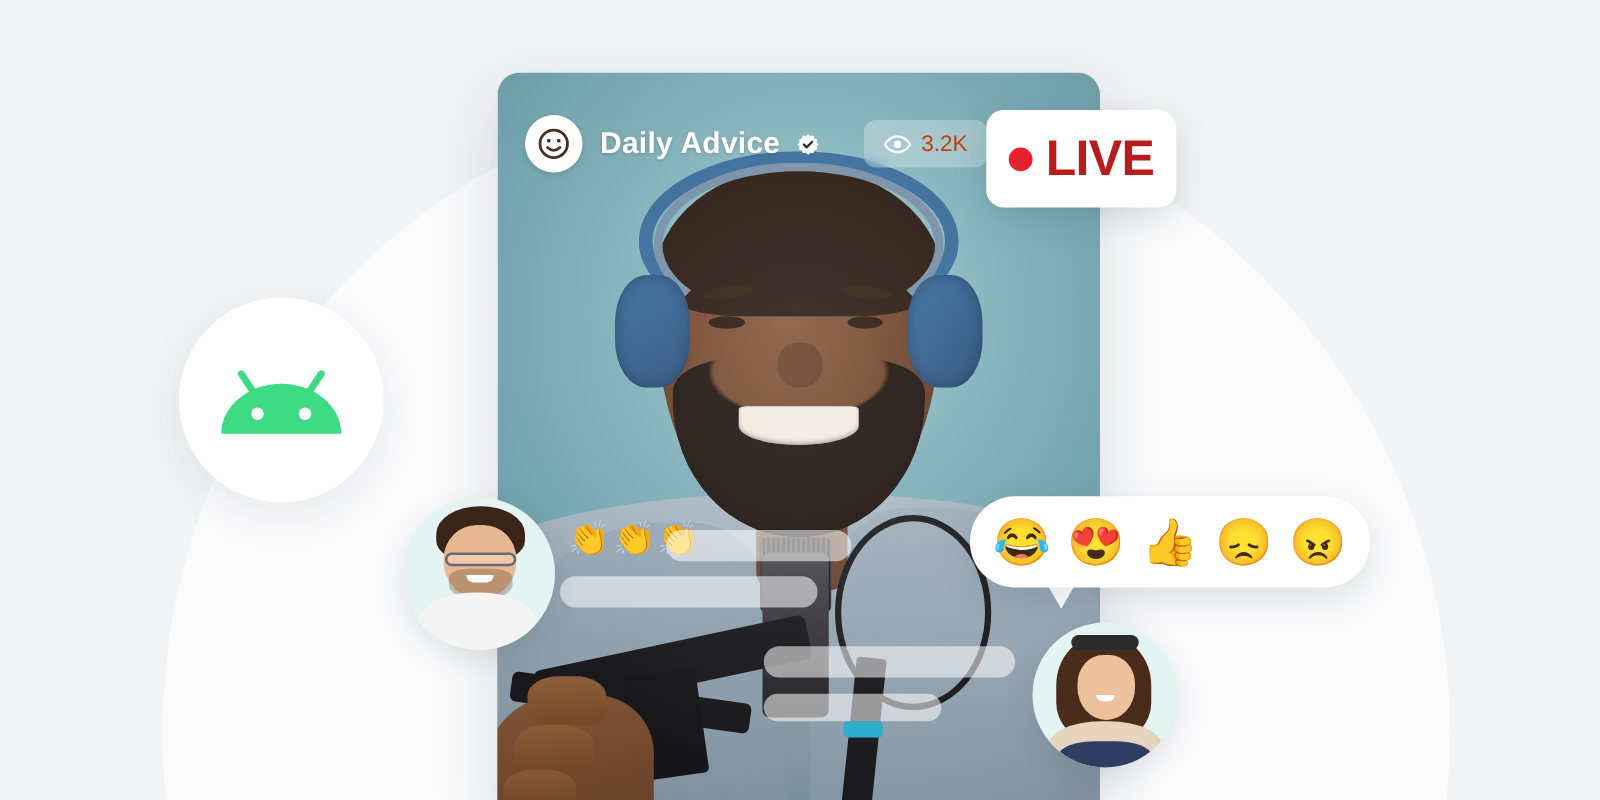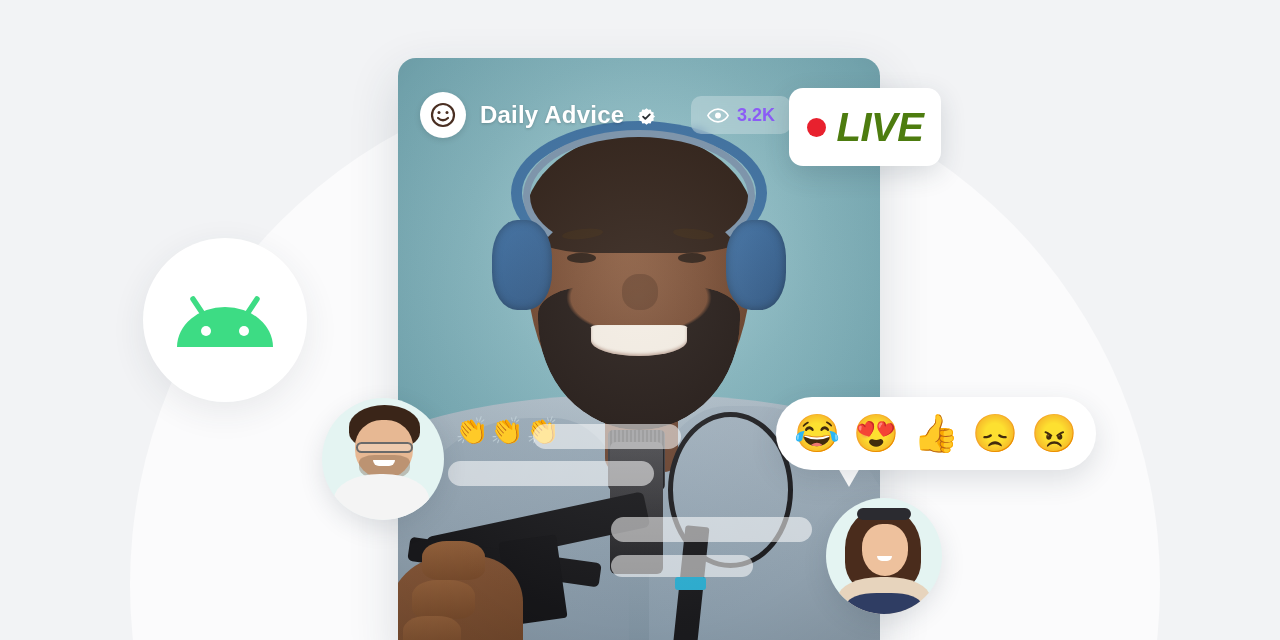--- a/index.html
+++ b/index.html
@@ -227,39 +227,39 @@
     display:inline-flex; vertical-align:middle; margin-left:6px;
   }
   .viewers-pill{
     position:absolute; left:293px; top:38px;
     display:flex; align-items:center; gap:8px;
     height:38px; padding:0 16px;
     border-radius:10px;
     background:rgba(255,255,255,.27);
     backdrop-filter:blur(4px);
   }
-  .viewers-count{ color:#8b5cf6; font-size:18px; font-weight:bold; }
+  .viewers-count{ color:#c2410c; font-size:18px; font-weight:normal; }
 
   
   .live-badge{
     position:absolute;
     left:789px; top:88px;
     width:152px; height:78px;
     background:#ffffff;
     border-radius:14px;
     display:flex; align-items:center; justify-content:center; gap:11px;
     box-shadow:0 8px 26px rgba(40,55,70,.16);
   }
   .live-dot{
     width:19px; height:19px; border-radius:50%;
     background:#e8212e;
   }
   .live-text{
-    color:#4d7c0f; font-size:40px; font-weight:bold;
-    letter-spacing:-.5px; line-height:1;font-style:italic;
+    color:#b91c1c; font-size:40px; font-weight:bold;
+    letter-spacing:-.5px; line-height:1;
   }
 
   
   .chat-bar{
     position:absolute;
     background:rgba(255,255,255,.55);
     border-radius:14px;
   }
   .claps{
     position:absolute; left:455px; top:418px;

